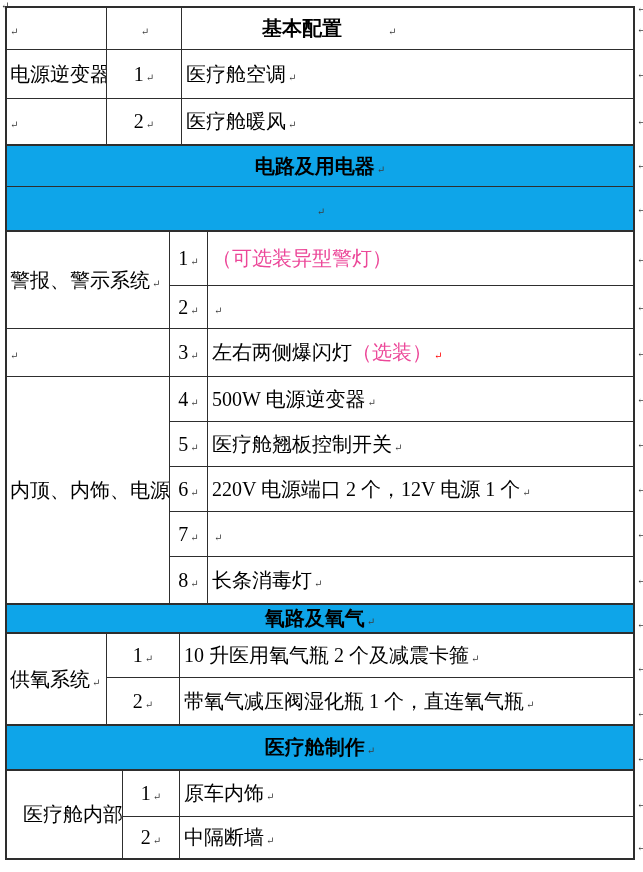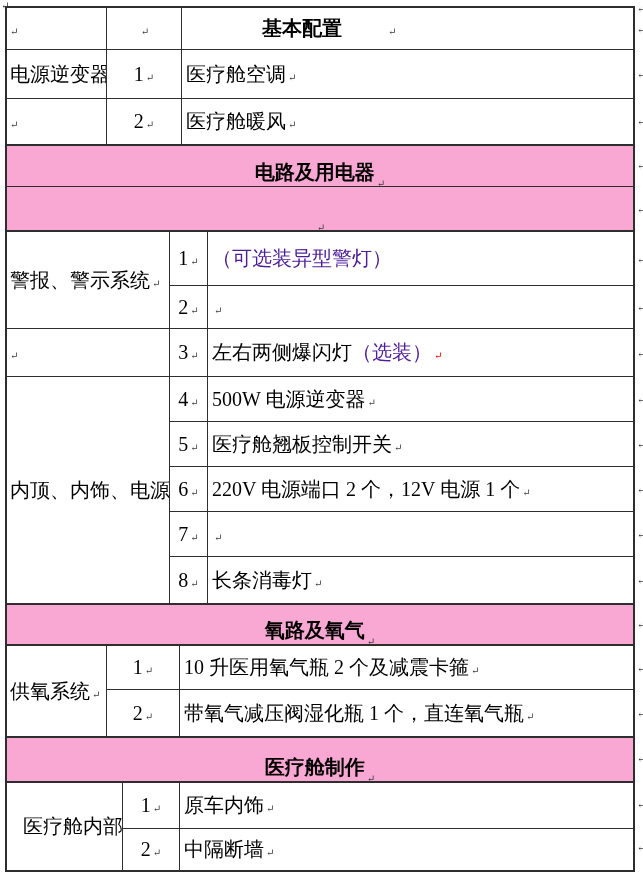--- a/index.html
+++ b/index.html
@@ -35,38 +35,38 @@
   .c1{padding-left:3px;}
   .secD .c1{padding-left:16px;}
   .num{justify-content:center;padding-left:0;}
   .c3{border-right:none;}
   .nb{border-bottom:none;}
   .span2{grid-row:span 2;}
   .span5{grid-row:span 5;}
   .header-cell{font-weight:bold;padding-left:80px;gap:44px;}
   .band{
     box-sizing:border-box;
-    background:#f9a8d4;
-    display:flex;align-items:flex-end;justify-content:center;
+    background:#0ea5e9;
+    display:flex;align-items:center;justify-content:center;
     font-size:20px;font-weight:bold;
     border-top:2px solid #2e2e2e;
     border-bottom:2px solid #2e2e2e;
   }
   .band-electric{height:43px;border-bottom-width:1px;}
   .band-empty{height:45px;border-top:none;font-weight:normal;}
-  .band-oxygen{height:43px;}
+  .band-oxygen{height:31px;}
   .band-cabin{height:47px;}
   .mark{
     font-size:10px;color:#3c3c3c;
     margin-left:2px;position:relative;top:3px;
     font-weight:normal;
     flex:none;
   }
   .mark-red{color:#ff0000;}
-  .red{color:#4c1d95;}
+  .red{color:#ec4899;}
   .edge-mark{
     position:absolute;font-size:10px;color:#3c3c3c;
     font-family:"Liberation Serif","DejaVu Serif",serif;
   }
 </style>
 </head>
 <body>
 
 <div class="page">
 

